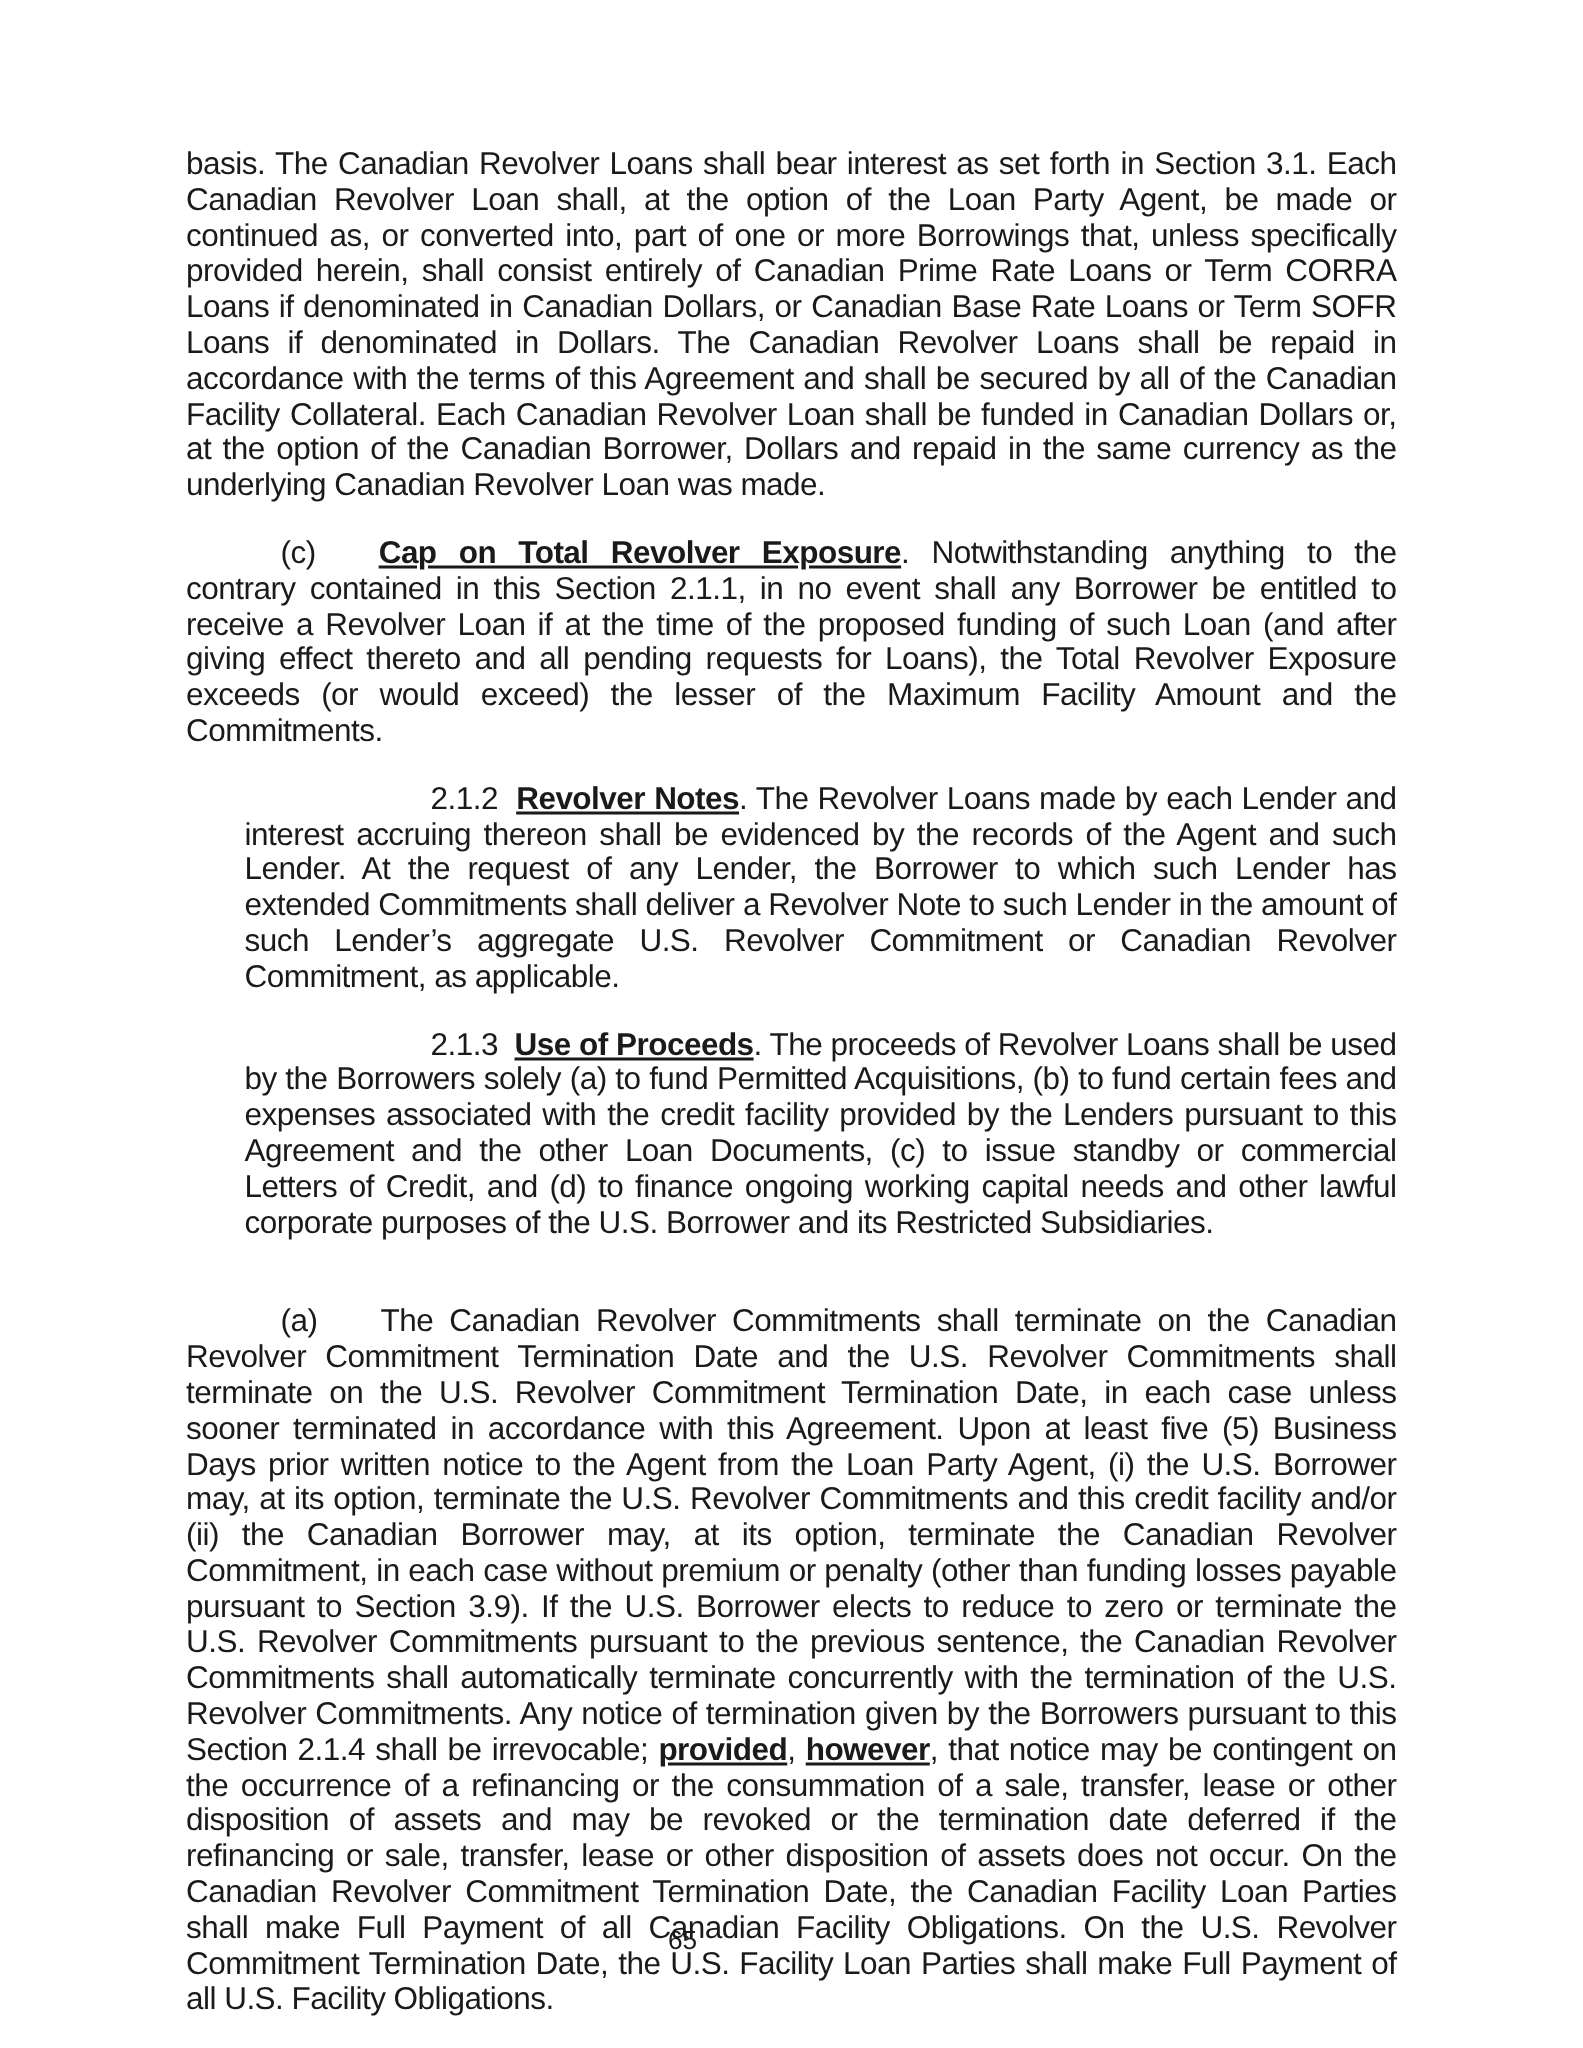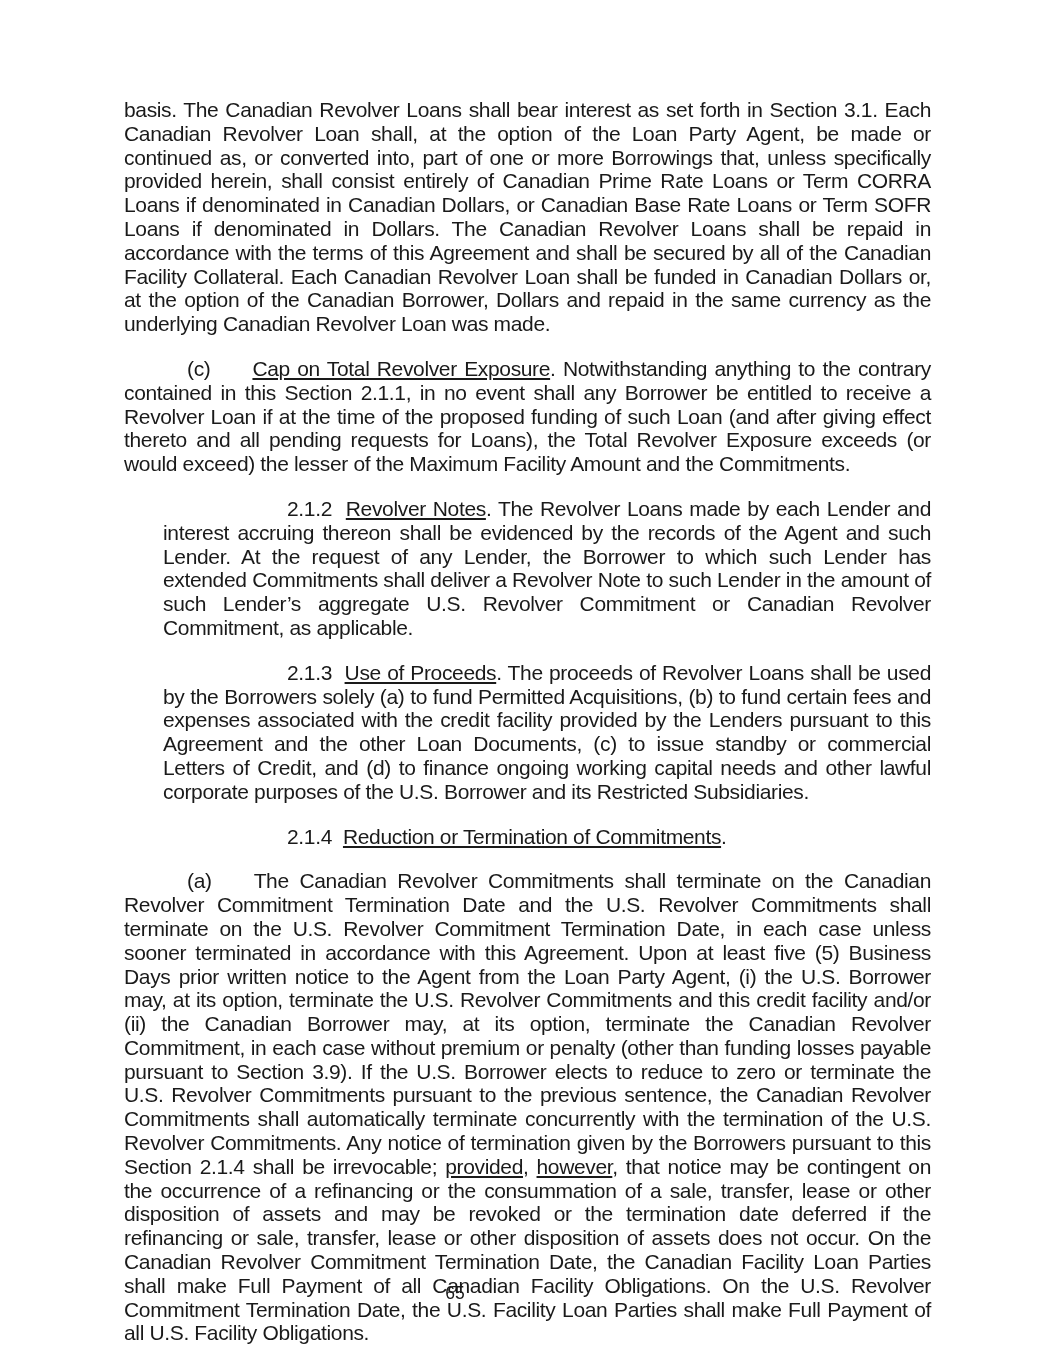--- a/index.html
+++ b/index.html
@@ -10,21 +10,21 @@
   }
   .page {
     position: absolute; left: 124px; top: 98px; width: 807px;
     font-size: 21px; line-height: 23.8px; letter-spacing: -0.35px;
   }
   p { margin: 0; text-align: justify; }
   .gap { height: 21px; }
   .indent-block { margin-left: 39px; }
   .first-indent-sub { text-indent: 124px; }
   .first-indent-c { text-indent: 63px; }
-  .u { text-decoration: underline; text-underline-offset: 2px; }
+  .u { text-decoration: underline; text-underline-offset: 2px; font-weight: bold; }
   .heading-214 { padding-left: 163px; }
   .page-num {
     position: absolute; top: 1283px; left: 0; width: 910px; text-align: center;
     font-size: 17.5px; font-family: "Liberation Sans", sans-serif;
   }
 </style>
 </head>
 <body>
 
 <div class="page">
@@ -40,21 +40,20 @@
   <div class="indent-block">
     <p class="first-indent-sub"><span>2.1.2</span>&nbsp;&nbsp;<span class="u">Revolver Notes</span><span>.  The Revolver Loans made by each Lender and interest accruing thereon shall be evidenced by the records of the Agent and such Lender.  At the request of any Lender, the Borrower to which such Lender has extended Commitments shall deliver a Revolver Note to such Lender in the amount of such Lender’s aggregate U.S. Revolver Commitment or Canadian Revolver Commitment, as applicable.</span></p>
 
     <div class="gap"></div>
 
     <p class="first-indent-sub"><span>2.1.3</span>&nbsp;&nbsp;<span class="u">Use of Proceeds</span><span>.  The proceeds of Revolver Loans shall be used by the Borrowers solely (a) to fund Permitted Acquisitions, (b) to fund certain fees and expenses associated with the credit facility provided by the Lenders pursuant to this Agreement and the other Loan Documents, (c) to issue standby or commercial Letters of Credit, and (d) to finance ongoing working capital needs and other lawful corporate purposes of the U.S. Borrower and its Restricted Subsidiaries.</span></p>
 
     <div class="gap"></div>
   </div>
 
-  <p class="heading-214"><span>2.1.4</span>&nbsp;&nbsp;<span class="u">Reduction or Termination of Commitments</span><span>.</span></p>
 
   <div class="gap"></div>
 
   <p class="first-indent-c"><span>(a)</span><span style="display:inline-block;width:42px"></span><span>The Canadian Revolver Commitments shall terminate on the Canadian Revolver Commitment Termination Date and the U.S. Revolver Commitments shall terminate on the U.S. Revolver Commitment Termination Date, in each case unless sooner terminated in accordance with this Agreement.  Upon at least five (5) Business Days prior written notice to the Agent from the Loan Party Agent, (i) the U.S. Borrower may, at its option, terminate the U.S. Revolver Commitments and this credit facility and/or (ii) the Canadian Borrower may, at its option, terminate the Canadian Revolver Commitment, in each case without premium or penalty (other than funding losses payable pursuant to Section 3.9).  If the U.S. Borrower elects to reduce to zero or terminate the U.S. Revolver Commitments pursuant to the previous sentence, the Canadian Revolver Commitments shall automatically terminate concurrently with the termination of the U.S. Revolver Commitments.  Any notice of termination given by the Borrowers pursuant to this Section 2.1.4 shall be irrevocable; </span><span class="u">provided</span><span>, </span><span class="u">however</span><span>, that notice may be contingent on the occurrence of a refinancing or the consummation of a sale, transfer, lease or other disposition of assets and may be revoked or the termination date deferred if the refinancing or sale, transfer, lease or other disposition of assets does not occur.  On the Canadian Revolver Commitment Termination Date, the Canadian Facility Loan Parties shall make Full Payment of all Canadian Facility Obligations.  On the U.S. Revolver Commitment Termination Date, the U.S. Facility Loan Parties shall make Full Payment of all U.S. Facility Obligations.</span></p>
 
 </div>
 
 <div class="page-num">65</div>
 
 </body></html>

